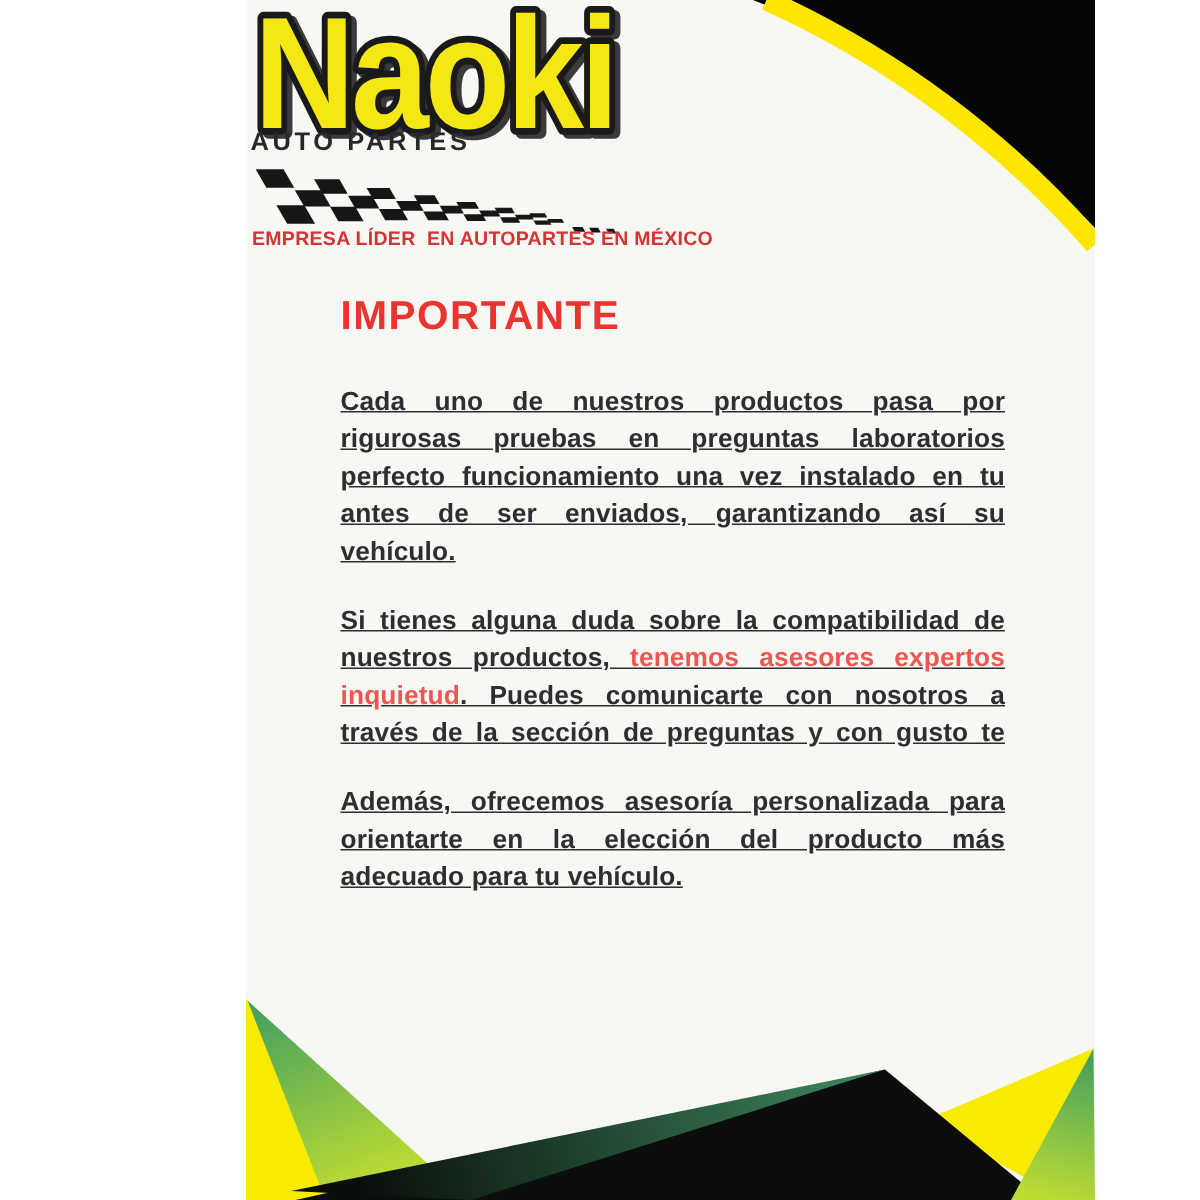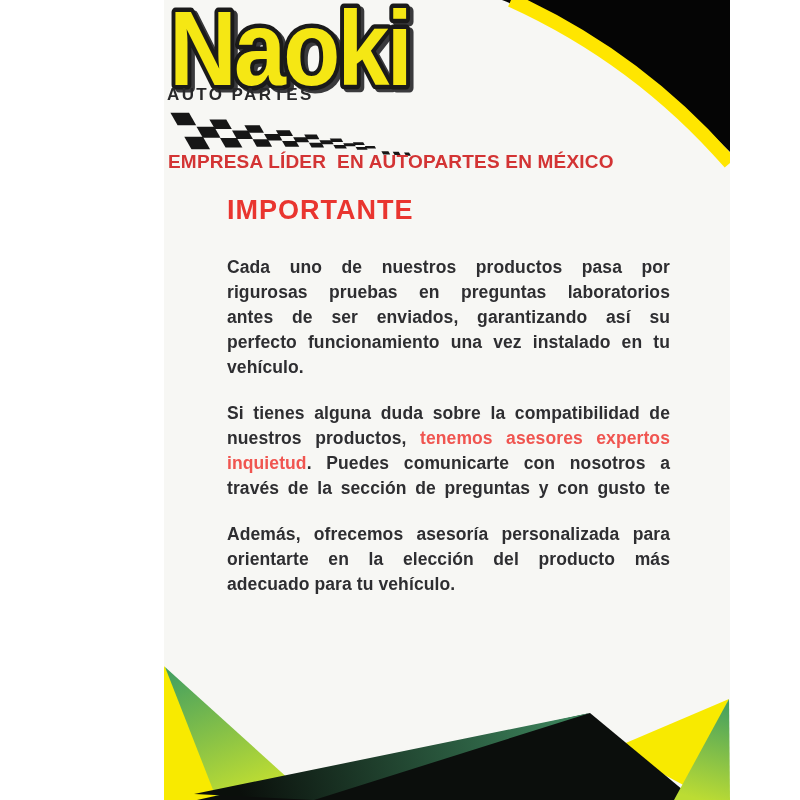--- a/index.html
+++ b/index.html
@@ -5,28 +5,28 @@
   html,body{margin:0;padding:0;background:#ffffff;width:800px;height:800px;overflow:hidden;
     font-family:"Liberation Sans",sans-serif;}
   .page{position:relative;width:800px;height:800px;background:#ffffff;margin-left:47px;}
   .card{position:absolute;left:117px;top:0;width:566px;height:800px;background:var(--card-bg,#f7f7f4);}
   .decor-svg{position:absolute;left:0;top:0;z-index:0;pointer-events:none;}
   .brand{position:absolute;left:0;top:0;z-index:2;}
   .logo-svg{position:absolute;left:0;top:-3px;overflow:visible;}
   .logo-subtitle{position:absolute;left:3px;top:85px;font-size:17px;font-weight:bold;
     letter-spacing:2.4px;color:var(--subtitle-dark,#28282a);white-space:nowrap;}
   .flag-svg{position:absolute;left:6px;top:112px;overflow:visible;}
-  .brand-tagline{position:absolute;left:4px;top:151px;font-size:19px;font-weight:bold;
+  .brand-tagline{position:absolute;left:4px;top:151px;font-size:13px;font-weight:bold;
     letter-spacing:0.2px;color:var(--tagline-red,#d33434);white-space:pre;}
   .content{position:absolute;left:63px;top:194px;width:443px;z-index:2;}
   .heading{font-size:27px;line-height:32px;font-weight:bold;letter-spacing:1px;
     color:var(--accent-heading,#e9352f);margin:0 0 29px 0;}
   .paragraph{margin:0 0 21px 0;}
   .pline{font-size:17.5px;line-height:25px;min-height:25px;font-weight:bold;
-    color:var(--text,#2e2e31);text-align:justify;text-align-last:justify;letter-spacing:0.1px;}
+    color:var(--text,#2e2e31);text-align:justify;text-align-last:justify;letter-spacing:0.1px;text-decoration:underline;}
   .pline.last{text-align-last:left;}
   .seg.accent{color:var(--accent-inline,#f05550);}
 </style>
 </head>
 <body>
 
 <div class="page">
   <div class="card">
 
     <svg class="decor-svg" width="566" height="800" viewBox="0 0 566 800" aria-hidden="true">
@@ -94,22 +94,22 @@
       </svg>
       <div class="brand-tagline">EMPRESA LÍDER  EN AUTOPARTES EN MÉXICO</div>
     </div>
 
     <div class="content">
       <h1 class="heading">IMPORTANTE</h1>
       <div id="paragraphs">
           <div class="paragraph">
             <div class="pline"><span class="seg">Cada uno de nuestros productos pasa por</span></div>
             <div class="pline"><span class="seg">rigurosas pruebas en preguntas laboratorios</span></div>
+            <div class="pline"><span class="seg">perfecto funcionamiento una vez instalado en tu</span></div>
             <div class="pline"><span class="seg">antes de ser enviados, garantizando así su</span></div>
-            <div class="pline"><span class="seg">perfecto funcionamiento una vez instalado en tu</span></div>
             <div class="pline last"><span class="seg">vehículo.</span></div>
           </div>
           <div class="paragraph">
             <div class="pline"><span class="seg">Si tienes alguna duda sobre la compatibilidad de</span></div>
             <div class="pline"><span class="seg">nuestros productos, </span><span class="seg accent">tenemos asesores expertos</span></div>
             <div class="pline"><span class="seg accent">inquietud</span><span class="seg">. Puedes comunicarte con nosotros a</span></div>
             <div class="pline"><span class="seg">través de la sección de preguntas y con gusto te</span></div>
           </div>
           <div class="paragraph">
             <div class="pline"><span class="seg">Además, ofrecemos asesoría personalizada para</span></div>

